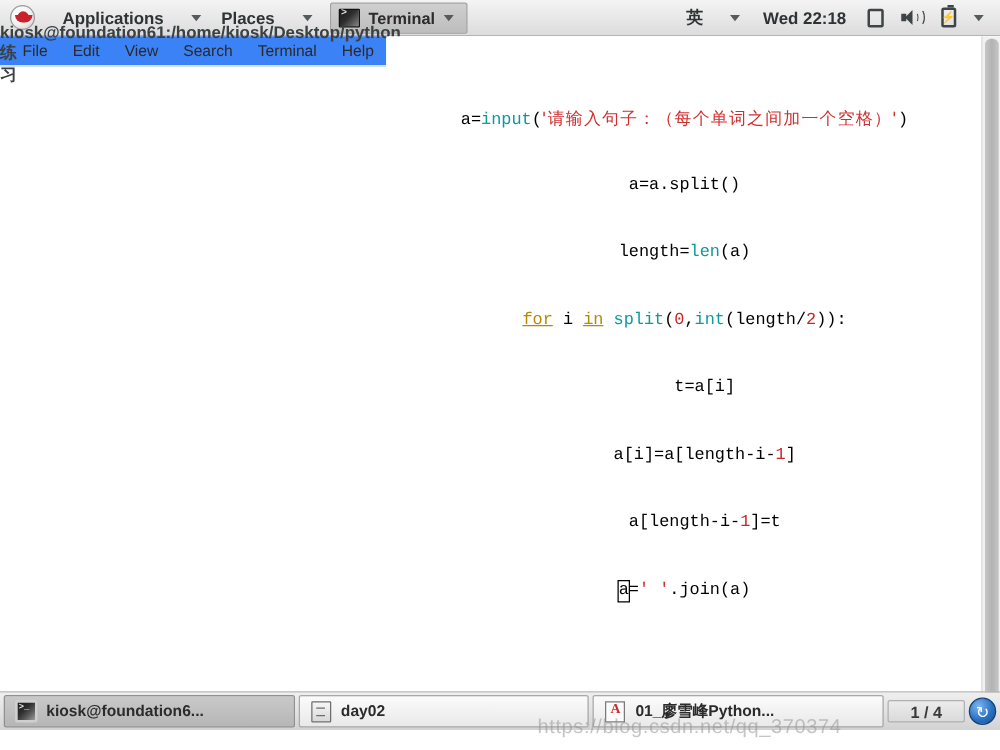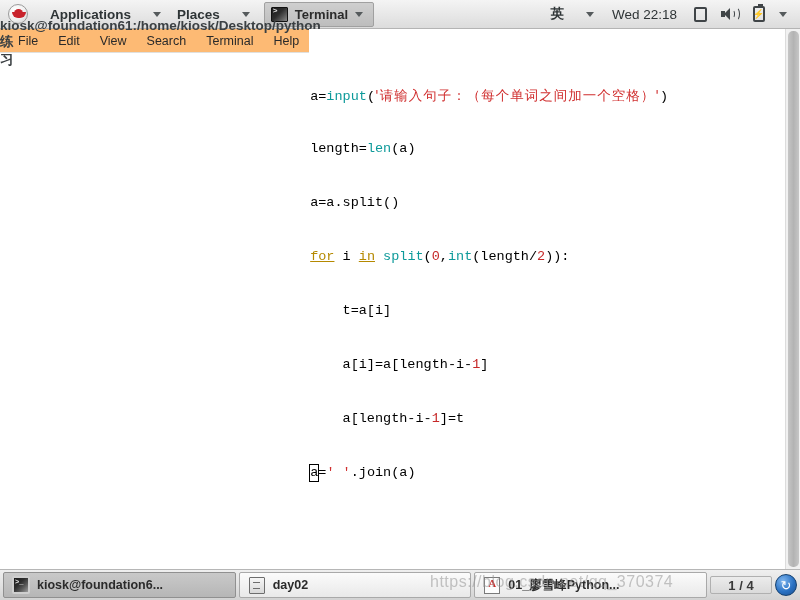--- a/index.html
+++ b/index.html
@@ -63,21 +63,21 @@
   }
   .term-icon-mini::after {
     content: ">"; position: absolute; left: 1px; top: -2px;
     color: #ddd; font-size: 8px; font-family: "Liberation Mono", monospace;
   }
   .panel-right {
     margin-left: auto; display: flex; align-items: center;
     gap: 0; padding-right: 6px;
   }
   .panel-right .panel-btn { font-weight: bold; }
-  .clock { font-weight: normal; font-size: 13.5px; padding: 0 10px; }
+  .clock { font-weight: bold; font-size: 13.5px; padding: 0 10px; }
   .tray-icon { padding: 0 7px; display: flex; align-items: center; }
   .ico-display {
     width: 13px; height: 15px;
     border: 2px solid #3f4447; border-radius: 2px;
   }
   .ico-speaker { position: relative; width: 18px; height: 14px; }
   .ico-speaker .body {
     position: absolute; left: 0; top: 4px;
     width: 4px; height: 6px; background: #3f4447;
   }
@@ -132,21 +132,21 @@
     display: flex; align-items: center; gap: 22px;
     z-index: 2;
   }
   .wc { width: 16px; height: 16px; display: flex; align-items: center; justify-content: center; color: #4d5559; }
   .wc .dash { width: 9px; height: 3px; background: #4d5559; }
   .wc .sq { width: 9px; height: 9px; border: 2.5px solid #4d5559; }
   .wc .x { font-size: 15px; font-weight: bold; line-height: 1; }
 
   .menubar {
     height: 24px; flex: none;
-    background: #fdba74;
+    background: #3b82f6;
     border-bottom: 1px solid #e0e0de;
     display: flex; align-items: center;
     padding-left: 8px;
     font-size: 12.5px; color: #2a2a2a;
   }
   .menu-item { padding: 0 10px; line-height: 24px; }
 
   .term-body {
     flex: 1; position: relative;
     background: #ffffff; overflow: hidden;
@@ -154,20 +154,21 @@
   }
   .term-text {
     flex: 1;
     font-family: "Liberation Mono", "DejaVu Sans Mono", monospace;
     font-size: 13.5px;
     line-height: 18px;
     padding: 3px 0 0 1px;
     color: #000000;
     white-space: pre;
     position: relative;
+    text-align: center;
   }
   .code-line { height: 18px; }
   .kw      { color: #b58900; text-decoration: underline; }   
   .fn      { color: #0d9a9a; }   
   .str     { color: #d02f2f; }   
   .num     { color: #c62828; }   
   .cursor-box {
     display: inline-block;
     border: 1px solid #000;
     margin: 0 -1px;
@@ -192,21 +193,21 @@
     padding: 2px;
   }
   .scrollbar-thumb {
     width: 11px; height: 100%;
     background: linear-gradient(to right, #c6c6c6, #b3b3b3, #c6c6c6);
     border-radius: 5px;
   }
 
   
   .taskbar {
-    position: absolute; left: 0; bottom: 0;
+    position: absolute; left: 0; bottom: 16px;
     width: 800px; height: 31px;
     background: linear-gradient(to bottom, #efefef 0%, #e2e2e2 50%, #d2d2d2 100%);
     border-top: 1px solid #b6b6b6;
     display: flex; align-items: center;
     padding: 0 3px; gap: 3px;
   }
   .task-btn {
     height: 26px; flex: 1 1 0; min-width: 0;
     display: flex; align-items: center; gap: 7px;
     padding: 0 8px;
@@ -368,22 +369,22 @@
     <div class="menu-item">View</div>
     <div class="menu-item">Search</div>
     <div class="menu-item">Terminal</div>
     <div class="menu-item">Help</div>
   </div>
 
   <div class="term-body">
     <div class="term-text">
 
       <div class="code-line">a=<span class="fn">input</span>(<span class="str cjk">'请输入句子：（每个单词之间加一个空格）'</span>)</div>
+      <div class="code-line">a=a.split()</div>
       <div class="code-line">length=<span class="fn">len</span>(a)</div>
-      <div class="code-line">a=a.split()</div>
       <div class="code-line"><span class="kw">for</span> i <span class="kw">in</span> <span class="fn">split</span>(<span class="num">0</span>,<span class="fn">int</span>(length/<span class="num">2</span>)):</div>
       <div class="code-line">    t=a[i]</div>
       <div class="code-line">    a[i]=a[length-i-<span class="num">1</span>]</div>
       <div class="code-line">    a[length-i-<span class="num">1</span>]=t</div>
       <div class="code-line"><span class="cursor-box">a</span>=<span class="str">' '</span>.join(a)</div>
       
 
       
     </div>
 

